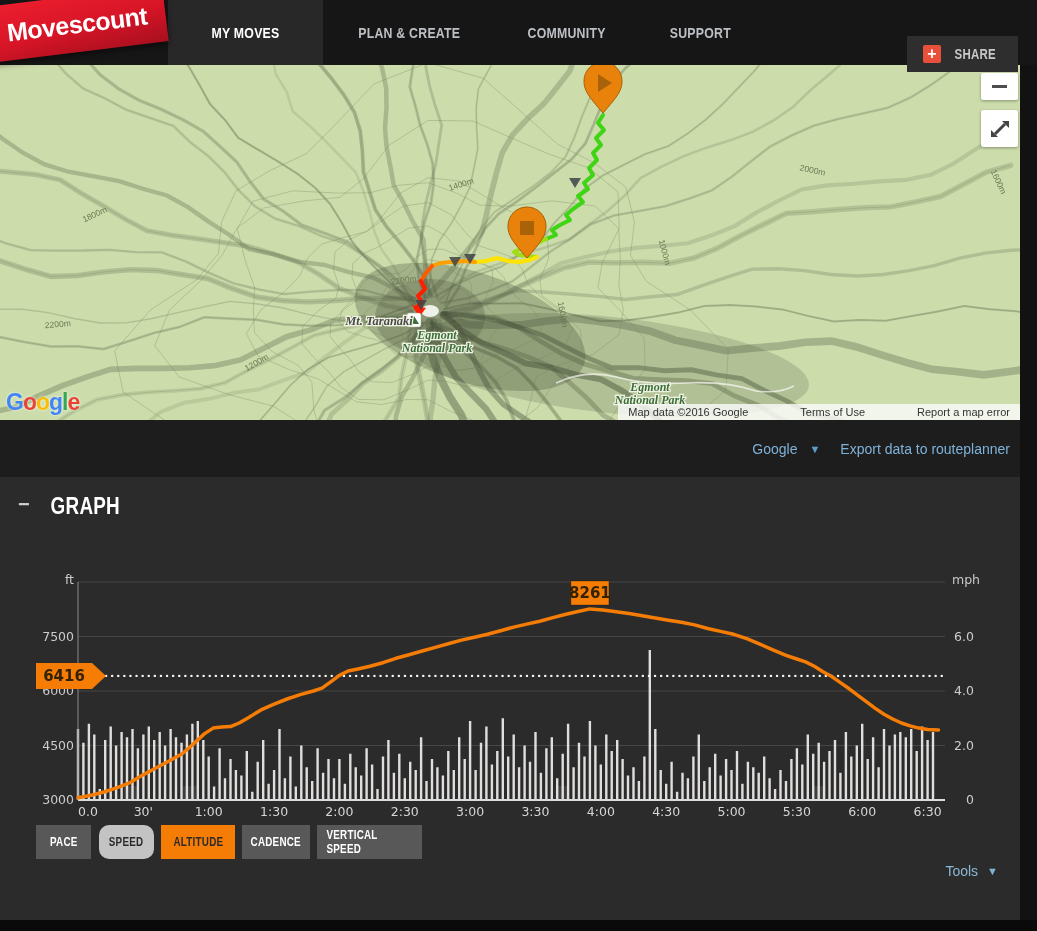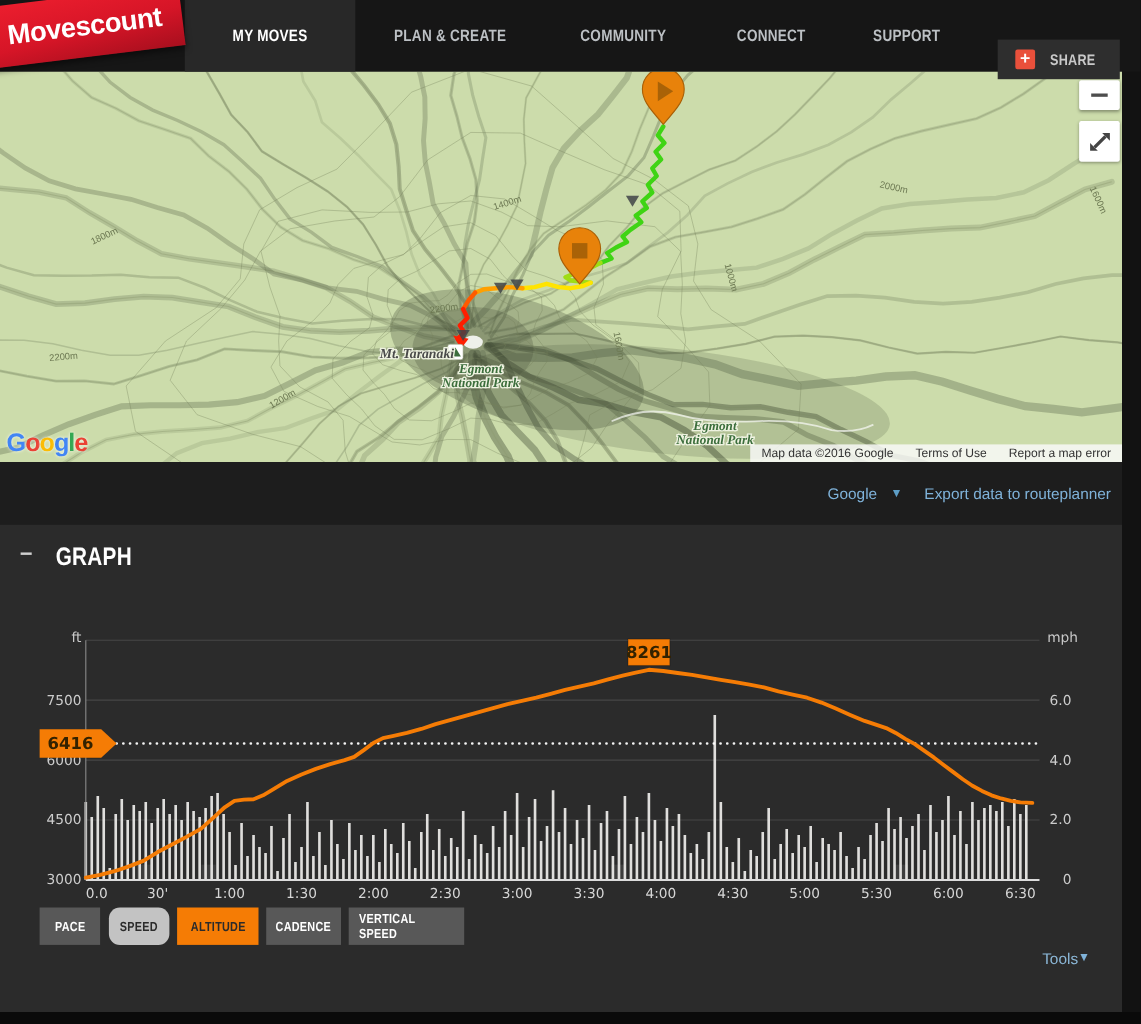--- a/index.html
+++ b/index.html
@@ -24,21 +24,21 @@
     font-size:16px; font-weight:bold; display:flex; align-items:center; justify-content:center; line-height:1; }
   #share-label { color:#c9c9c9; font-size:14px; font-weight:bold; }
 
   
   #map { position:absolute; left:0; top:65px; width:1020px; height:355px; overflow:hidden; background:#ccdcab; }
   #map-svg { position:absolute; left:0; top:0; }
   #google-logo { position:absolute; left:6px; bottom:4px; font-size:23px; font-weight:bold;
     letter-spacing:-1px; text-shadow:0 0 3px rgba(255,255,255,.9); z-index:6; cursor:pointer; }
   #attribution { position:absolute; right:0; bottom:0; height:16px; background:rgba(250,250,250,.82);
     display:flex; align-items:center; gap:20px; padding:0 10px; font-size:11px; color:#333; z-index:6; }
-  #attribution .link { cursor:pointer; }
+  #attribution .link { cursor:pointer;margin-left:32px; }
   .map-ctrl { position:absolute; left:981px; width:37px; background:#fff; border-radius:2px;
     box-shadow:0 1px 3px rgba(0,0,0,.35); display:flex; align-items:center; justify-content:center;
     cursor:pointer; z-index:6; }
   #zoom-out-btn { top:8px; height:27px; }
   #zoom-out-btn .bar { width:15px; height:3px; background:#4d4d4d; }
   #fullscreen-btn { top:45px; height:37px; }
 
   
   #export-bar { position:absolute; left:0; top:420px; width:1020px; height:57px; background:#1d1d1d;
     display:flex; align-items:center; justify-content:flex-end; gap:12px; padding-right:10px; }
@@ -51,21 +51,21 @@
   #graph-collapse { color:#cfcfcf; font-size:20px; font-weight:bold; line-height:1; margin-top:-6px; }
   #graph-title { color:#fff; font-size:23px; font-weight:bold; }
   #chart-wrap { position:absolute; left:0; top:83px; width:1020px; height:262px; }
   .chart-btn { position:absolute; top:348px; height:34px; background:#585858; color:#fff;
     display:flex; align-items:center; justify-content:center; font-size:12px; font-weight:bold; cursor:pointer; }
   #btn-pace { left:36px; width:55px; }
   #btn-speed { left:99px; width:55px; background:#c3c3c3; color:#2b2b2b;border-radius:10px; }
   #btn-altitude { left:161px; width:74px; background:#f57c05; color:#2b2b2b;justify-content:center; }
   #btn-cadence { left:242px; width:68px; }
   #btn-vspeed { left:317px; width:105px; }
-  #tools-link { position:absolute; top:386px; right:29px; display:flex; align-items:center; gap:0; cursor:pointer; }
+  #tools-link { position:absolute; top:386px; right:22px; display:flex; align-items:center; gap:9px; cursor:pointer; }
   #tools-label { color:#8cb8d8; font-size:14px; }
   #tools-caret { color:#7fb2d9; font-size:11px; }
 
   
   #right-strip { position:absolute; left:1020px; top:65px; width:17px; height:855px; background:#121212; }
   #bottom-bar { position:absolute; left:0; top:920px; width:1037px; height:11px; background:#0a0a0a; }
 </style>
 </head>
 <body>
 
@@ -77,23 +77,20 @@
     </div>
     <div id="nav-items">
       <div class="nav-item active">
           <span class="cond">MY MOVES</span>
         </div>
       <div class="nav-item">
           <span class="cond">PLAN &amp; CREATE</span>
         </div>
       <div class="nav-item">
           <span class="cond">COMMUNITY</span>
-        </div>
-      <div class="nav-item">
-          <span class="cond">CONNECT</span>
         </div>
       <div class="nav-item">
           <span class="cond">SUPPORT</span>
         </div>
     </div>
   </div>
   <div id="share-btn">
     <span id="share-plus">+</span>
     <span id="share-label" class="cond">SHARE</span>
   </div>

